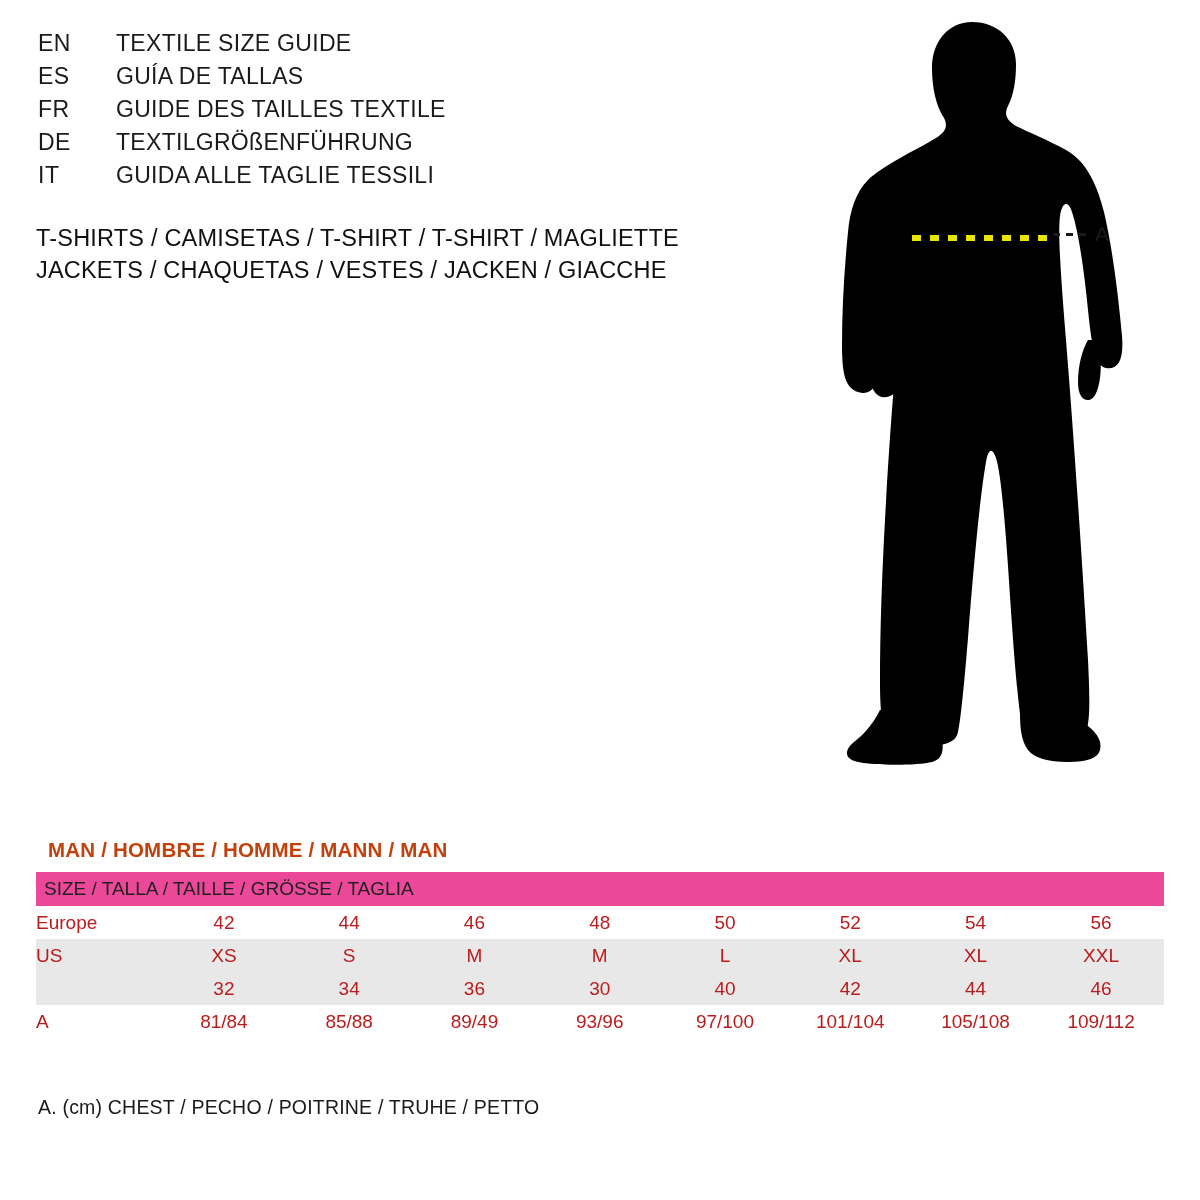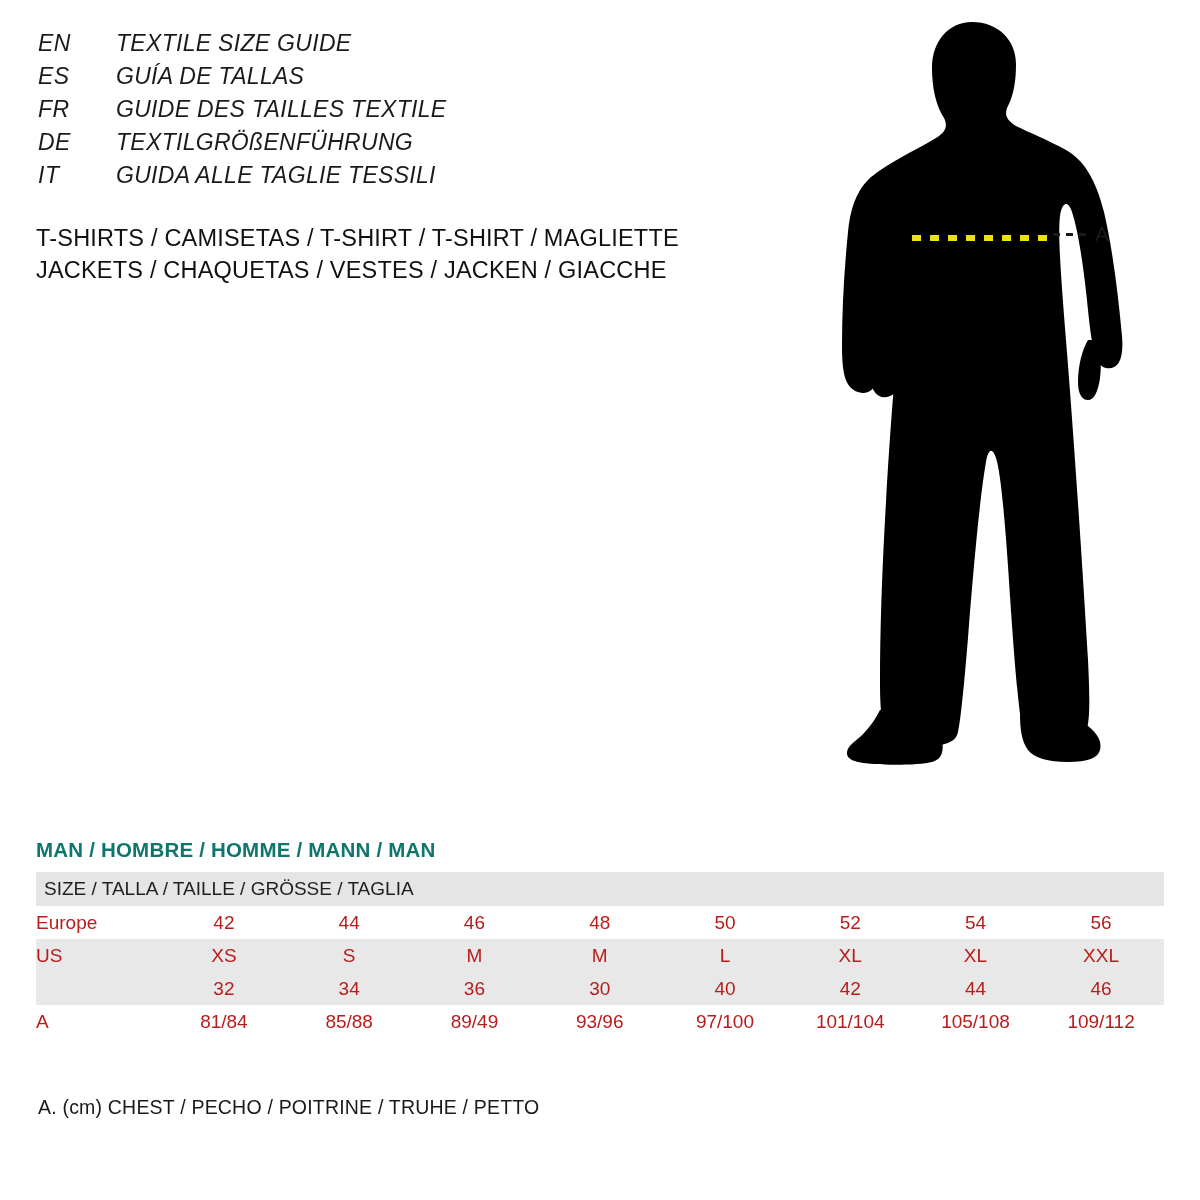--- a/index.html
+++ b/index.html
@@ -20,21 +20,20 @@
   .lang-block {
     position: absolute;
     top: 30px;
     left: 38px;
     width: 720px;
   }
   .lang-row {
     display: flex;
     align-items: baseline;
     height: 33px;
-    font-style: italic;
   }
   .lang-code {
     width: 78px;
     font-size: 23px;
     letter-spacing: 0.5px;
     color: #1a1a1a;
   }
   .lang-text {
     font-size: 23px;
     letter-spacing: 0.3px;
@@ -88,22 +87,23 @@
   .table-section {
     position: absolute;
     top: 838px;
     left: 36px;
     width: 1128px;
   }
   .man-title {
     font-size: 20.5px;
     font-weight: bold;
     letter-spacing: 0.2px;
-    color: #0f766e;
+    color: #c2410c;
     margin-bottom: 10px;
+    margin-left: 12px;
   }
   table.size-table {
     border-collapse: collapse;
     width: 1128px;
     table-layout: fixed;
   }
   table.size-table td {
     font-size: 19px;
     color: #b91c1c;
     height: 33px;
@@ -112,21 +112,21 @@
   }
   td.rowhead {
     text-align: left;
     padding-left: 8px;
     width: 168px;
   }
   td.cell {
     text-align: center;
   }
   tr.header-row td {
-    background: #e5e5e5;
+    background: #ec4899;
     font-size: 19px;
     color: #1f1f1f;
     height: 34px;
   }
   tr.header-row td.rowhead {
     text-align: left;
     padding-left: 8px;
   }
   tr.shade td {
     background: #e8e8e8;

